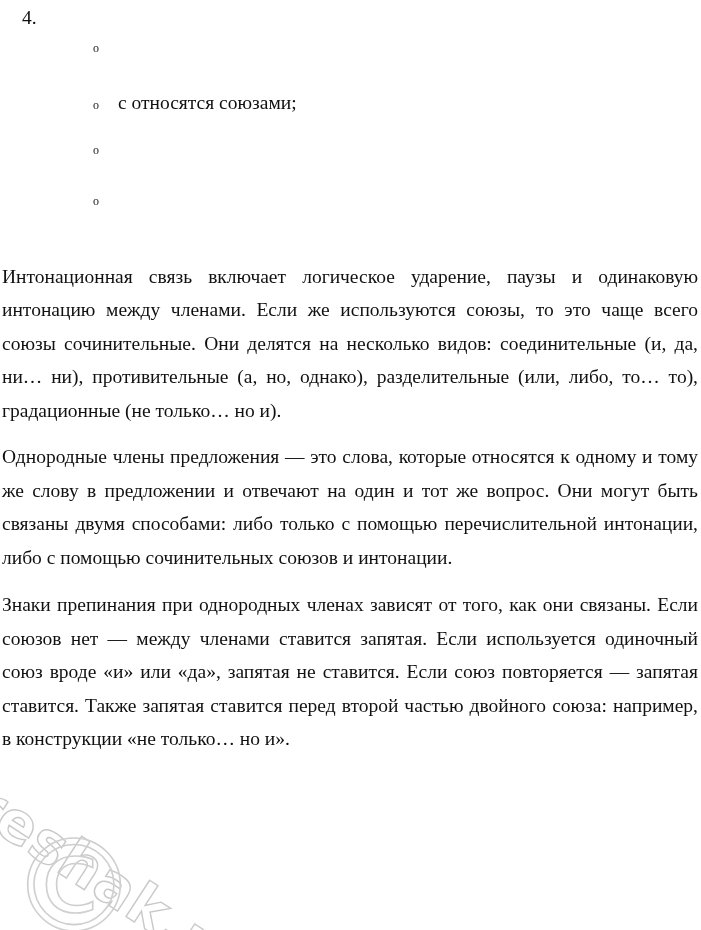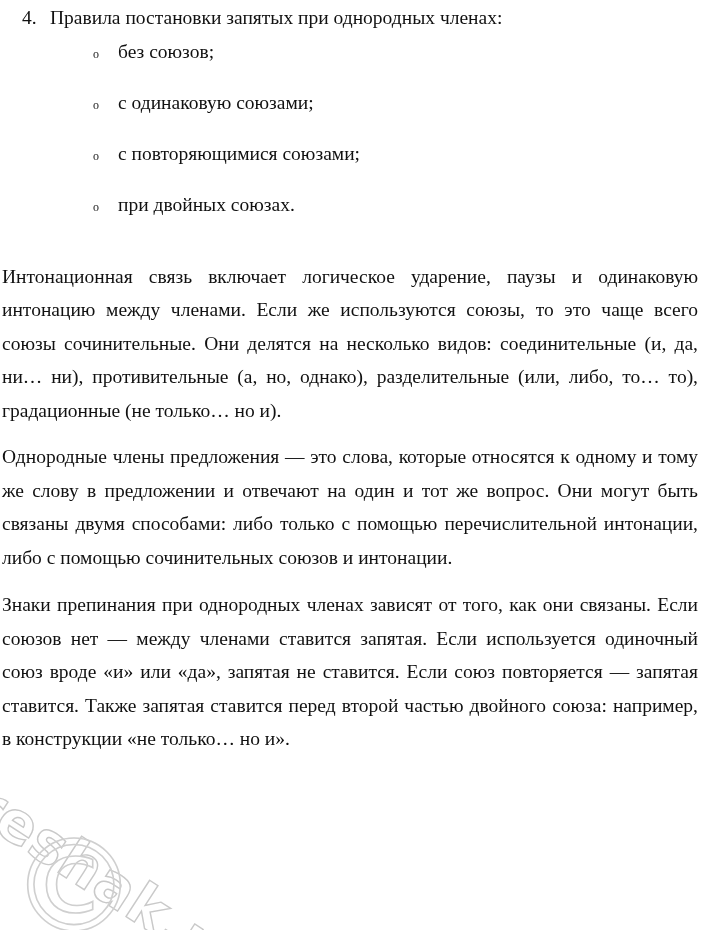--- a/index.html
+++ b/index.html
@@ -136,39 +136,35 @@
 
   <div id="watermark">
     <div class="wm-text">reshak.ru</div>
     <div class="wm-copy">©</div>
   </div>
 
   <div id="content">
 
     <div class="numbered-item">
       <span class="num">4.</span>
-      <span class="num-text">Правила постановки запятых при однородных членах:</span>
     </div>
 
     <ul class="bullet-list">
       <li class="bullet-item">
         <span class="marker">o</span>
-        <span class="b-text">без союзов;</span>
       </li>
       <li class="bullet-item">
         <span class="marker">o</span>
-        <span class="b-text">с одинаковую союзами;</span>
+        <span class="b-text">с относятся союзами;</span>
       </li>
       <li class="bullet-item">
         <span class="marker">o</span>
-        <span class="b-text">с повторяющимися союзами;</span>
       </li>
       <li class="bullet-item">
         <span class="marker">o</span>
-        <span class="b-text">при двойных союзах.</span>
       </li>
     </ul>
 
 
     <p class="body-par tight">Интонационная связь включает логическое ударение, паузы и одинаковую интонацию между членами. Если же используются союзы, то это чаще всего союзы сочинительные. Они делятся на несколько видов: соединительные (и, да, ни… ни), противительные (а, но, однако), разделительные (или, либо, то… то), градационные (не только… но и).</p>
     <p class="body-par">Однородные члены предложения — это слова, которые относятся к одному и тому же слову в предложении и отвечают на один и тот же вопрос. Они могут быть связаны двумя способами: либо только с помощью перечислительной интонации, либо с помощью сочинительных союзов и интонации.</p>
     <p class="body-par tight">Знаки препинания при однородных членах зависят от того, как они связаны. Если союзов нет — между членами ставится запятая. Если используется одиночный союз вроде «и» или «да», запятая не ставится. Если союз повторяется — запятая ставится. Также запятая ставится перед второй частью двойного союза: например, в конструкции «не только… но и».</p>
 
   </div>
 </div>

